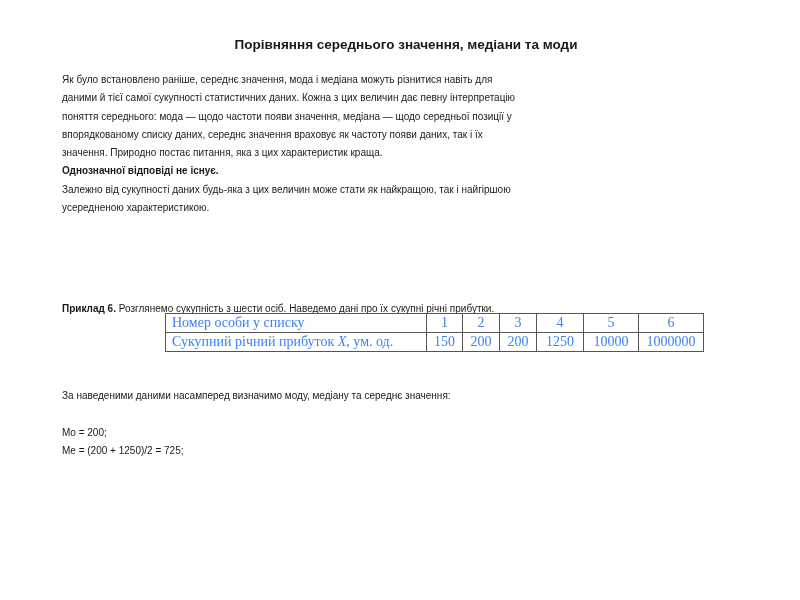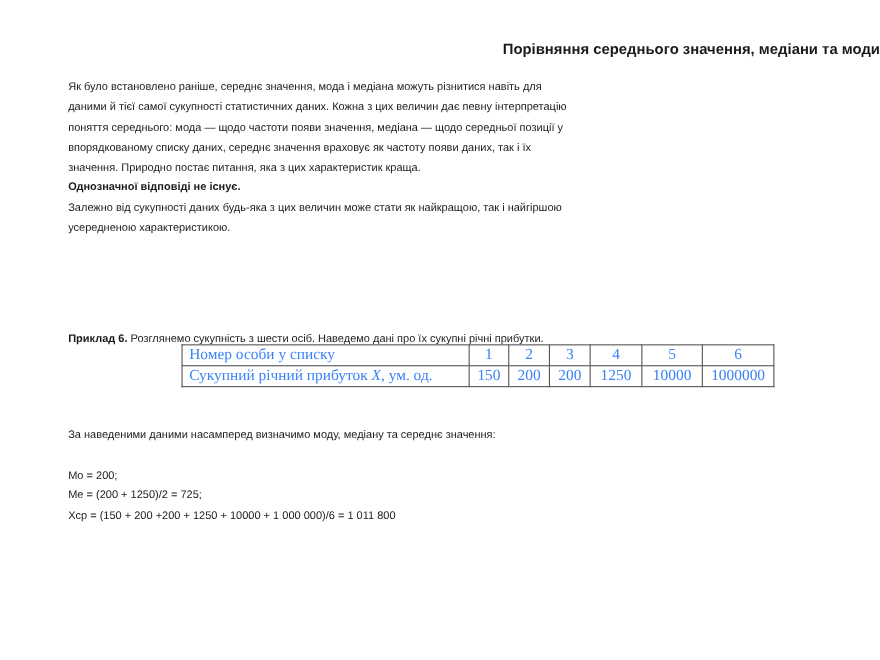--- a/index.html
+++ b/index.html
@@ -13,21 +13,21 @@
       position: relative;
       overflow: hidden;
       font-family: "Liberation Sans", sans-serif;
       color: #1a1a1a;
     }
     .title {
       position: absolute;
       left: 0;
       width: 800px;
       top: 36px;
-      text-align: right;
+      text-align: center;
       font-size: 13.5px;
       font-weight: bold;
       line-height: 17px;
       padding-left: 12px;
       box-sizing: border-box;
     }
     .para {
       position: absolute;
       left: 62px;
       width: 700px;
@@ -119,14 +119,13 @@
     </table>
 </div>
 
 <div class="para calc-intro">
   <span class="line">За наведеними даними насамперед визначимо моду, медіану та середнє значення:</span>
 </div>
 
 <div class="para formulas">
   <span class="line">Mo = 200;</span>
   <span class="line">Me = (200 + 1250)/2 = 725;</span>
-  <span class="line">Xср = (150 +  200 +200 + 1250 + 10000 + 1 000 000)/6 = 1 011 800</span>
 </div>
 
 </body></html>

